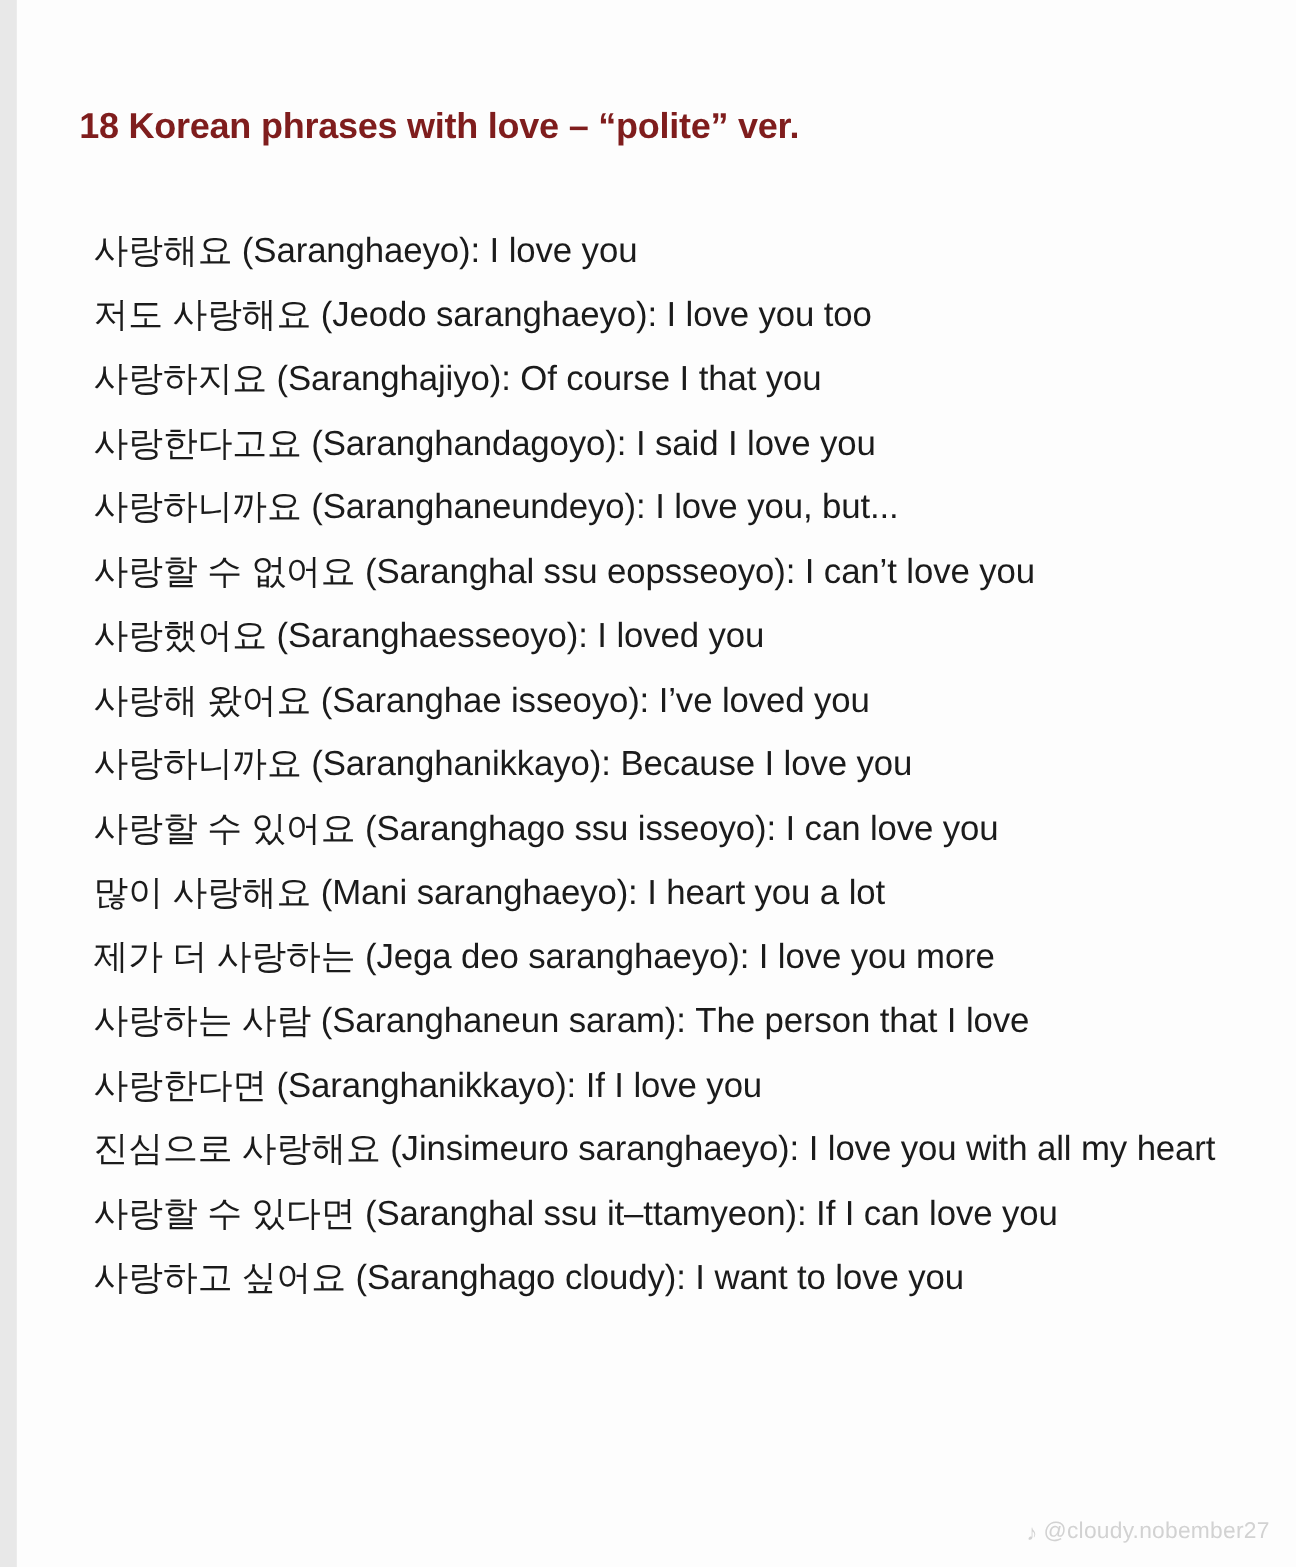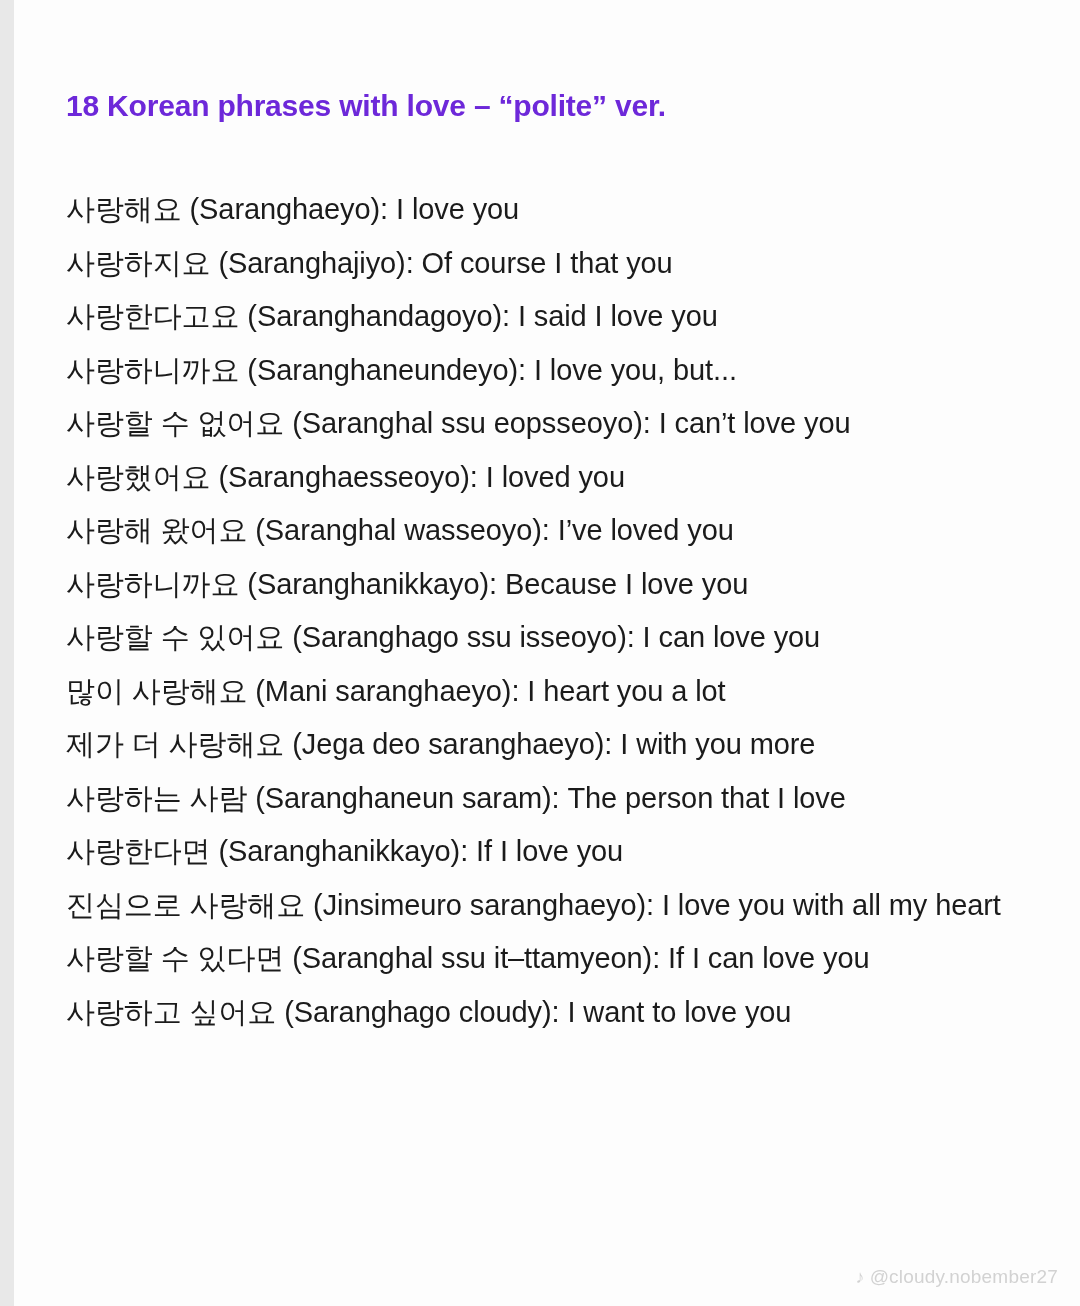--- a/index.html
+++ b/index.html
@@ -30,27 +30,27 @@
   }
   .content {
     position: absolute;
     left: 66px;
     top: 86px;
     right: 40px;
   }
   .doc-title {
     font-size: 30px;
     font-weight: 600;
-    color: #6d28d9;
+    color: #7f1d1d;
     letter-spacing: -0.2px;
     line-height: 1.3;
     margin: 0 0 58px 0;
   }
   .phrase-list {
-    margin: 0;
+    margin: 12px;
     padding: 0;
     list-style: none;
   }
   .phrase-item {
     font-size: 29px;
     font-weight: 400;
     color: #1b1b1b;
     line-height: 53.5px;
     letter-spacing: -0.1px;
     white-space: normal;
@@ -76,30 +76,31 @@
 <body>
 
 <div class="page">
   <div class="left-edge"></div>
 
   <div class="content">
     <h1 class="doc-title">18 Korean phrases with love – “polite” ver.</h1>
 
     <ul class="phrase-list">
       <li class="phrase-item">사랑해요 (Saranghaeyo): I love you</li>
+      <li class="phrase-item">저도 사랑해요 (Jeodo saranghaeyo): I love you too</li>
       <li class="phrase-item">사랑하지요 (Saranghajiyo): Of course I that you</li>
       <li class="phrase-item">사랑한다고요 (Saranghandagoyo): I said I love you</li>
       <li class="phrase-item">사랑하니까요 (Saranghaneundeyo): I love you, but...</li>
       <li class="phrase-item">사랑할 수 없어요 (Saranghal ssu eopsseoyo): I can’t love you</li>
       <li class="phrase-item">사랑했어요 (Saranghaesseoyo): I loved you</li>
-      <li class="phrase-item">사랑해 왔어요 (Saranghal wasseoyo): I’ve loved you</li>
+      <li class="phrase-item">사랑해 왔어요 (Saranghae isseoyo): I’ve loved you</li>
       <li class="phrase-item">사랑하니까요 (Saranghanikkayo): Because I love you</li>
       <li class="phrase-item">사랑할 수 있어요 (Saranghago ssu isseoyo): I can love you</li>
       <li class="phrase-item">많이 사랑해요 (Mani saranghaeyo): I heart you a lot</li>
-      <li class="phrase-item">제가 더 사랑해요 (Jega deo saranghaeyo): I with you more</li>
+      <li class="phrase-item">제가 더 사랑하는 (Jega deo saranghaeyo): I love you more</li>
       <li class="phrase-item">사랑하는 사람 (Saranghaneun saram): The person that I love</li>
       <li class="phrase-item">사랑한다면 (Saranghanikkayo): If I love you</li>
       <li class="phrase-item">진심으로 사랑해요 (Jinsimeuro saranghaeyo): I love you with all my heart</li>
       <li class="phrase-item">사랑할 수 있다면 (Saranghal ssu it–ttamyeon): If I can love you</li>
       <li class="phrase-item">사랑하고 싶어요 (Saranghago cloudy): I want to love you</li>
     </ul>
   </div>
 
   <div class="watermark">
     <span class="tt-note">♪</span>

